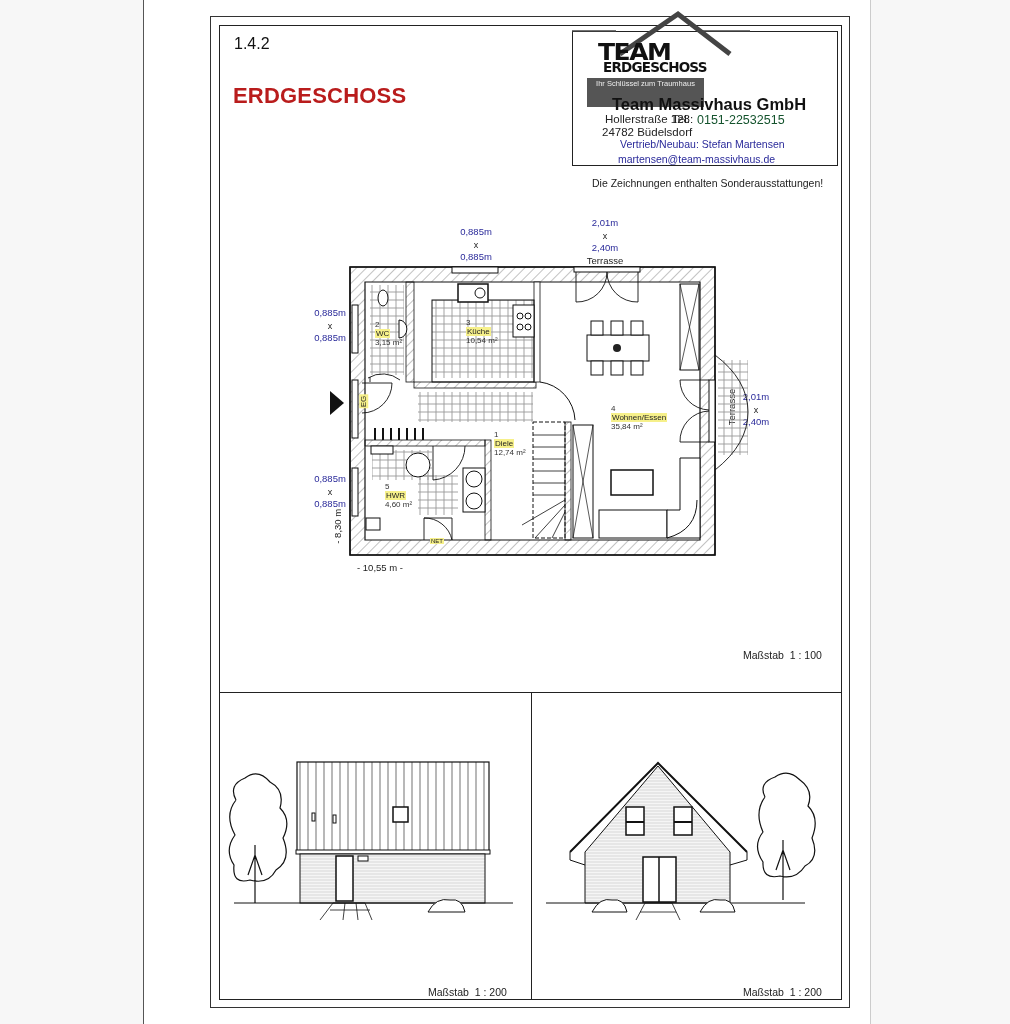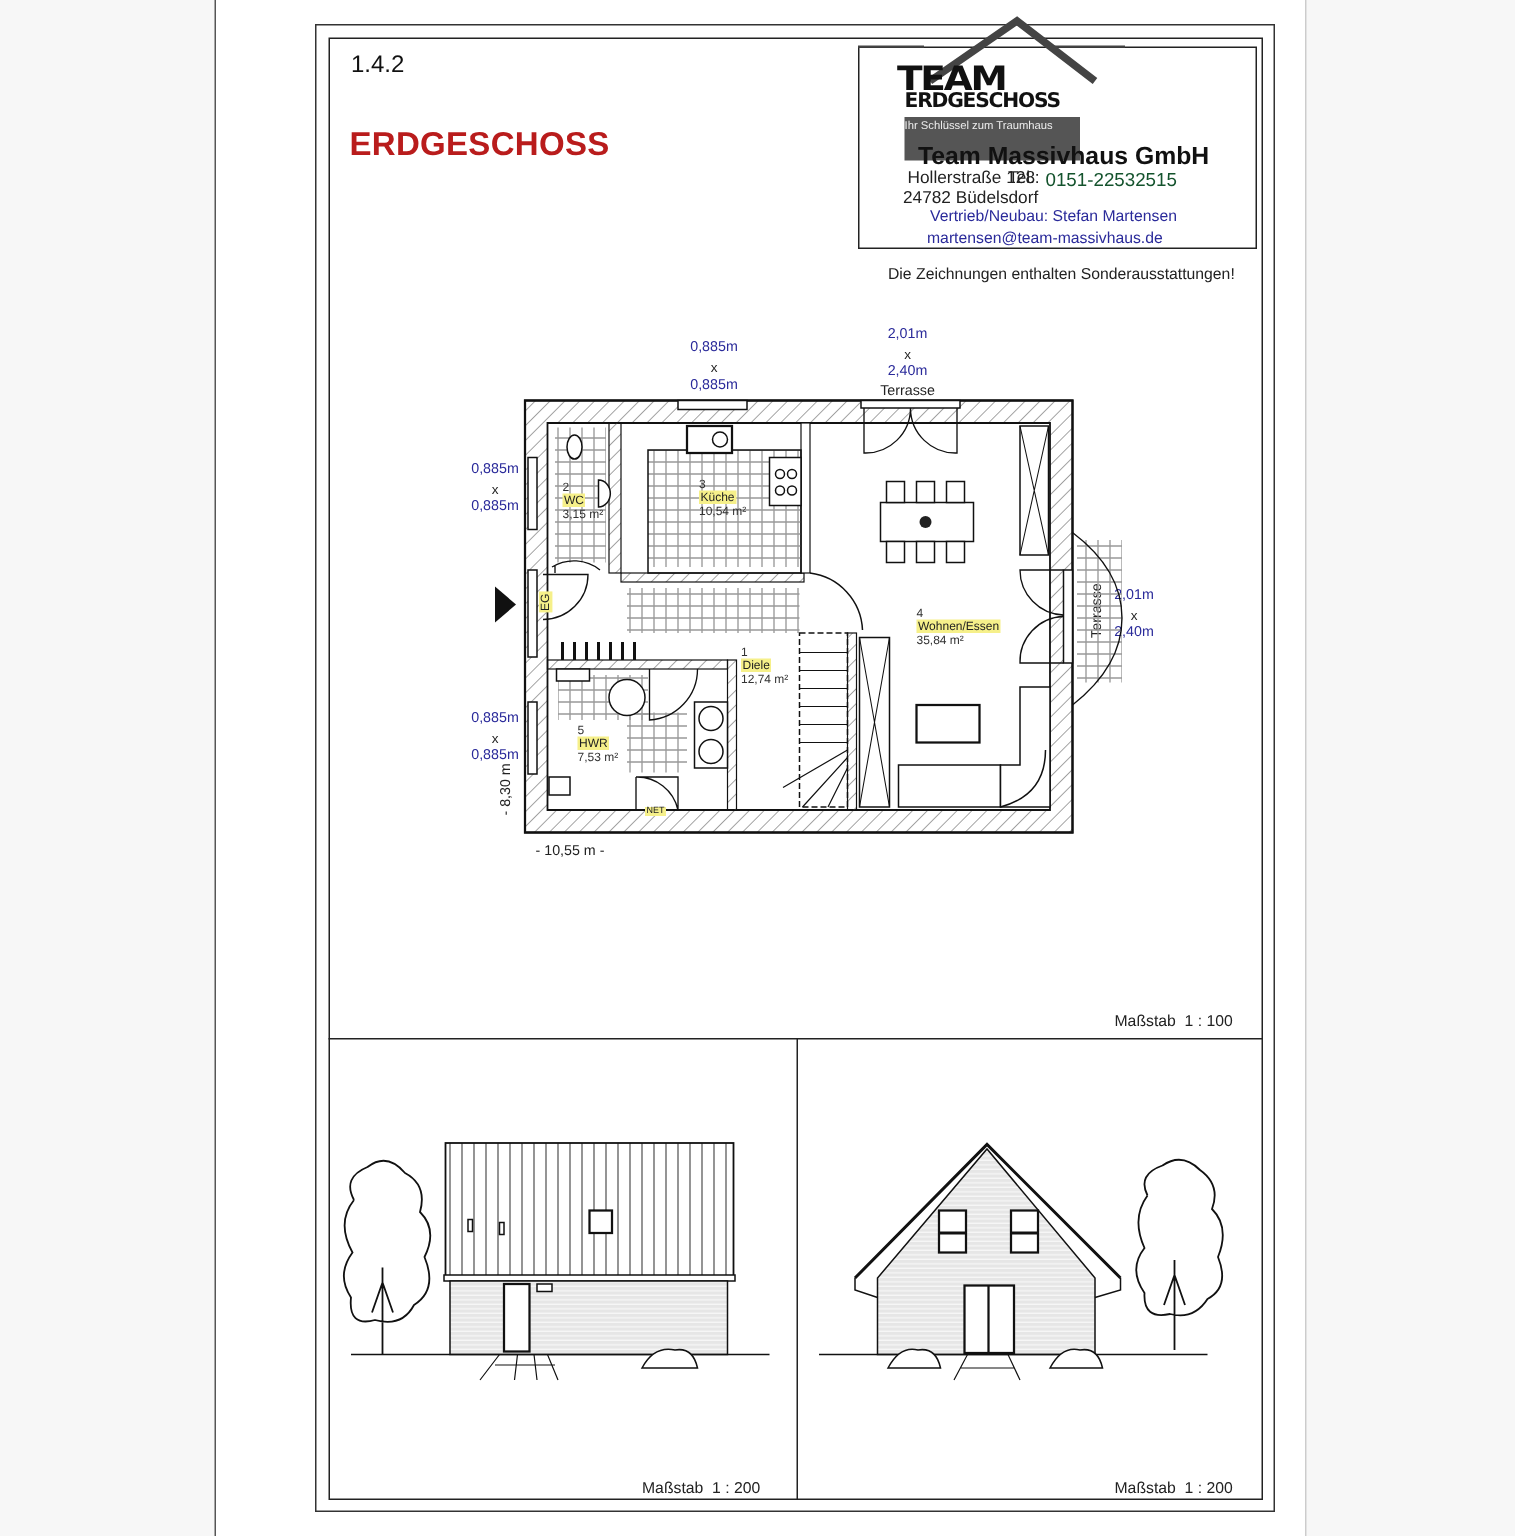--- a/index.html
+++ b/index.html
@@ -9,21 +9,21 @@
   .inner { position:absolute; left:219px; top:25px; width:623px; height:975px; border:1.5px solid #222; box-sizing:border-box; }
   .hline { position:absolute; left:219px; top:692px; width:623px; height:0; border-top:1.5px solid #222; }
   .vline { position:absolute; left:531px; top:692px; width:0; height:308px; border-left:1.5px solid #222; }
   .abs { position:absolute; }
   .section-no { left:234px; top:35px; font-size:16px; color:#111; }
   .title { left:233px; top:83px; font-size:22px; font-weight:bold; color:#b91c1c; letter-spacing:0.2px; }
   .logo-box { position:absolute; left:572px; top:31px; width:266px; height:135px; border:1.5px solid #222; box-sizing:border-box; background:#fff; }
   .logo-roof { position:absolute; left:590px; top:12px; width:150px; height:60px; }
   .logo-team { position:absolute; left:598px; top:38px; font-size:25px; font-weight:900; letter-spacing:-1.5px; color:#111; font-family:"DejaVu Sans", sans-serif; transform:scaleY(0.9); }
   .logo-massiv { position:absolute; left:603px; top:59px; font-size:13.5px; font-weight:900; letter-spacing:-0.8px; color:#111; font-family:"DejaVu Sans", sans-serif; }
-  .logo-tag { position:absolute; left:603px; top:78px; width:117px; height:29px; background:#555; color:#eee; font-size:7.5px; line-height:12px; }
+  .logo-tag { position:absolute; left:587px; top:78px; width:117px; height:29px; background:#555; color:#eee; font-size:7.5px; line-height:12px; text-align:center; }
   .company { left:600px; top:95px; font-size:16.5px; font-weight:bold; color:#111;margin-left:12px; }
   .addr { left:605px; top:113px; font-size:11.5px; color:#222; }
   .tel-val { left:697px; top:113px; font-size:12.5px; color:#14532d; }
   .tel-lbl { left:672px; top:113px; font-size:11.5px; color:#222; }
   .city { left:602px; top:126px; font-size:11.5px; color:#222; }
   .contact { left:620px; top:138px; font-size:10.5px; color:#2a2a9a; }
   .email { left:618px; top:153px; font-size:10.5px; color:#2a2a9a; }
   .note { left:592px; top:177px; font-size:10.5px; color:#222; }
   .dim { position:absolute; font-size:9.5px; color:#2a2a9a; text-align:center; line-height:12.5px; }
   .dimk { color:#222; font-size:9px; }
@@ -205,24 +205,24 @@
     <div>12,74 m²</div>
 </div>
 <div class="room" style="left:611px;top:404px;">
   <div>4</div>
     <div><span class="hl">Wohnen/Essen</span></div>
     <div>35,84 m²</div>
 </div>
 <div class="room" style="left:385px;top:482px;">
   <div>5</div>
     <div><span class="hl">HWR</span></div>
-    <div>7,53 m²</div>
-</div>
-
-<div class="scale" style="left:743px;top:675px;">
+    <div>4,60 m²</div>
+</div>
+
+<div class="scale" style="left:743px;top:649px;">
   <span>Maßstab</span>&nbsp;&nbsp;<span>1 : 100</span>
 </div>
 
 <svg style="left:220px;top:740px;" width="310" height="180" viewBox="220 740 310 180">
   <defs>
     <pattern id="roofv" width="8" height="10" patternUnits="userSpaceOnUse">
         <line x1="4" y1="0" x2="4" y2="10" stroke="#333" stroke-width="0.7"></line>
       </pattern>
     <pattern id="brick" width="6" height="3" patternUnits="userSpaceOnUse">
         <rect width="6" height="3" fill="#e6e6e6"></rect>

